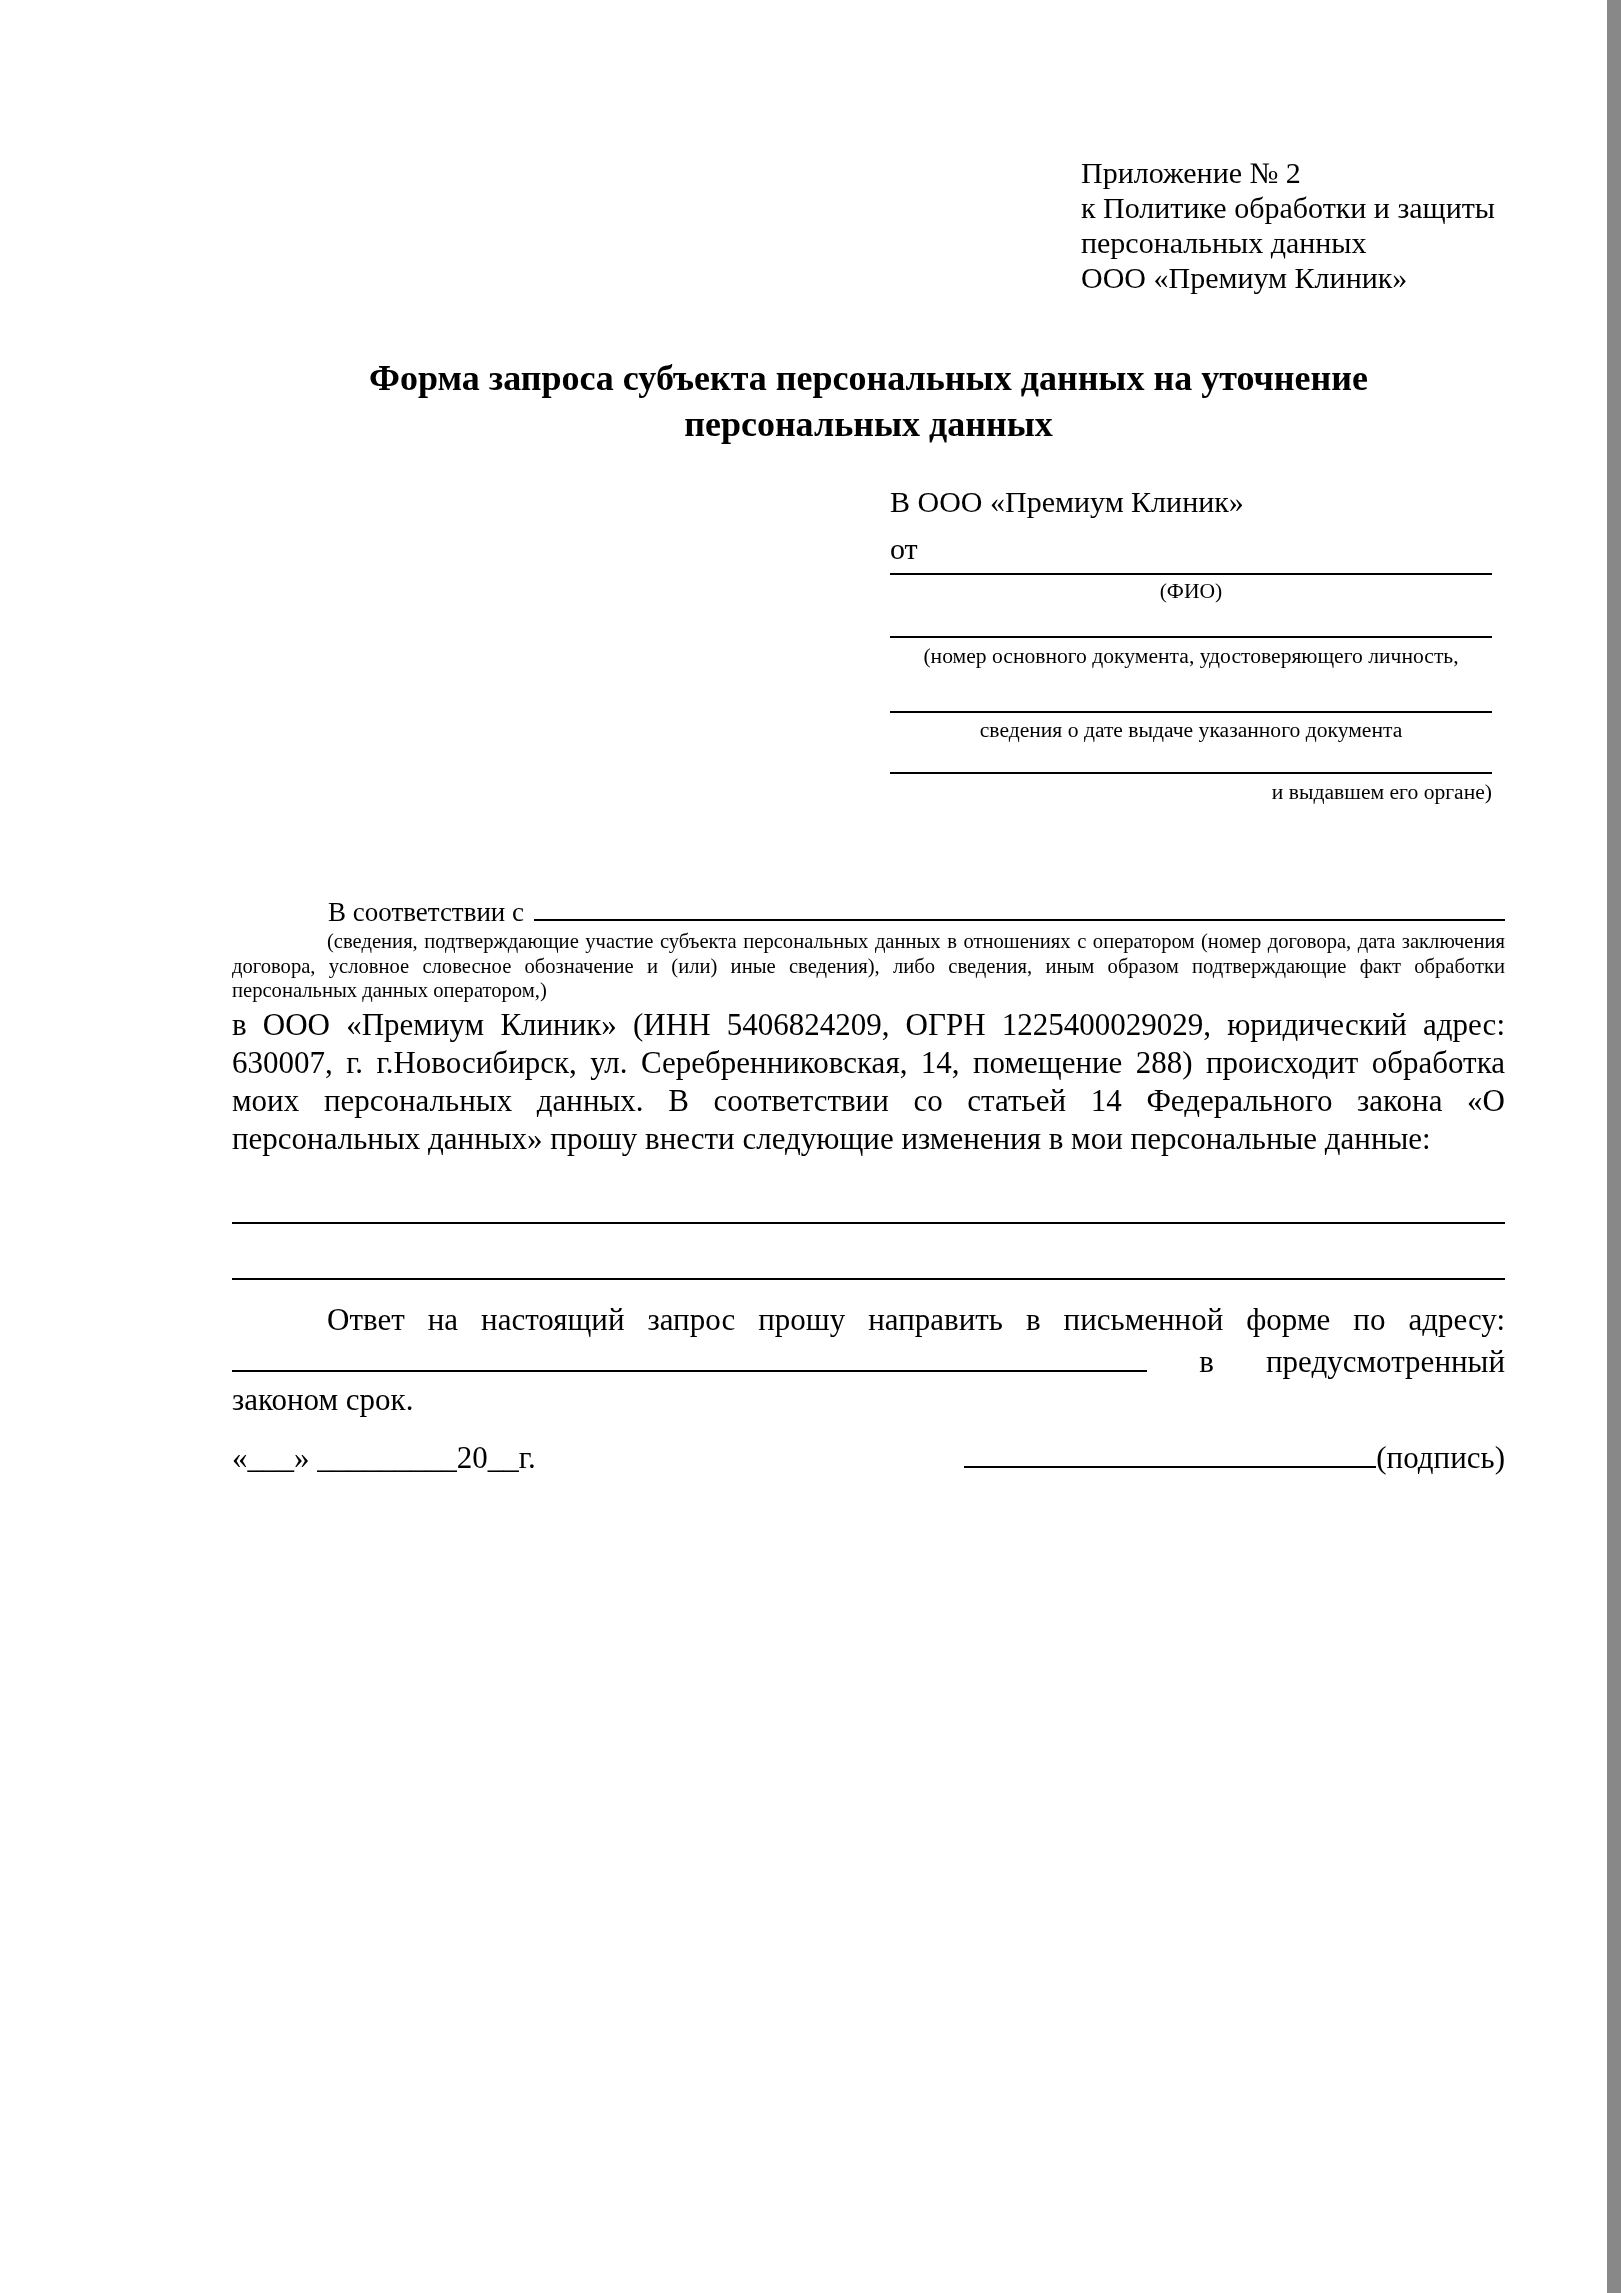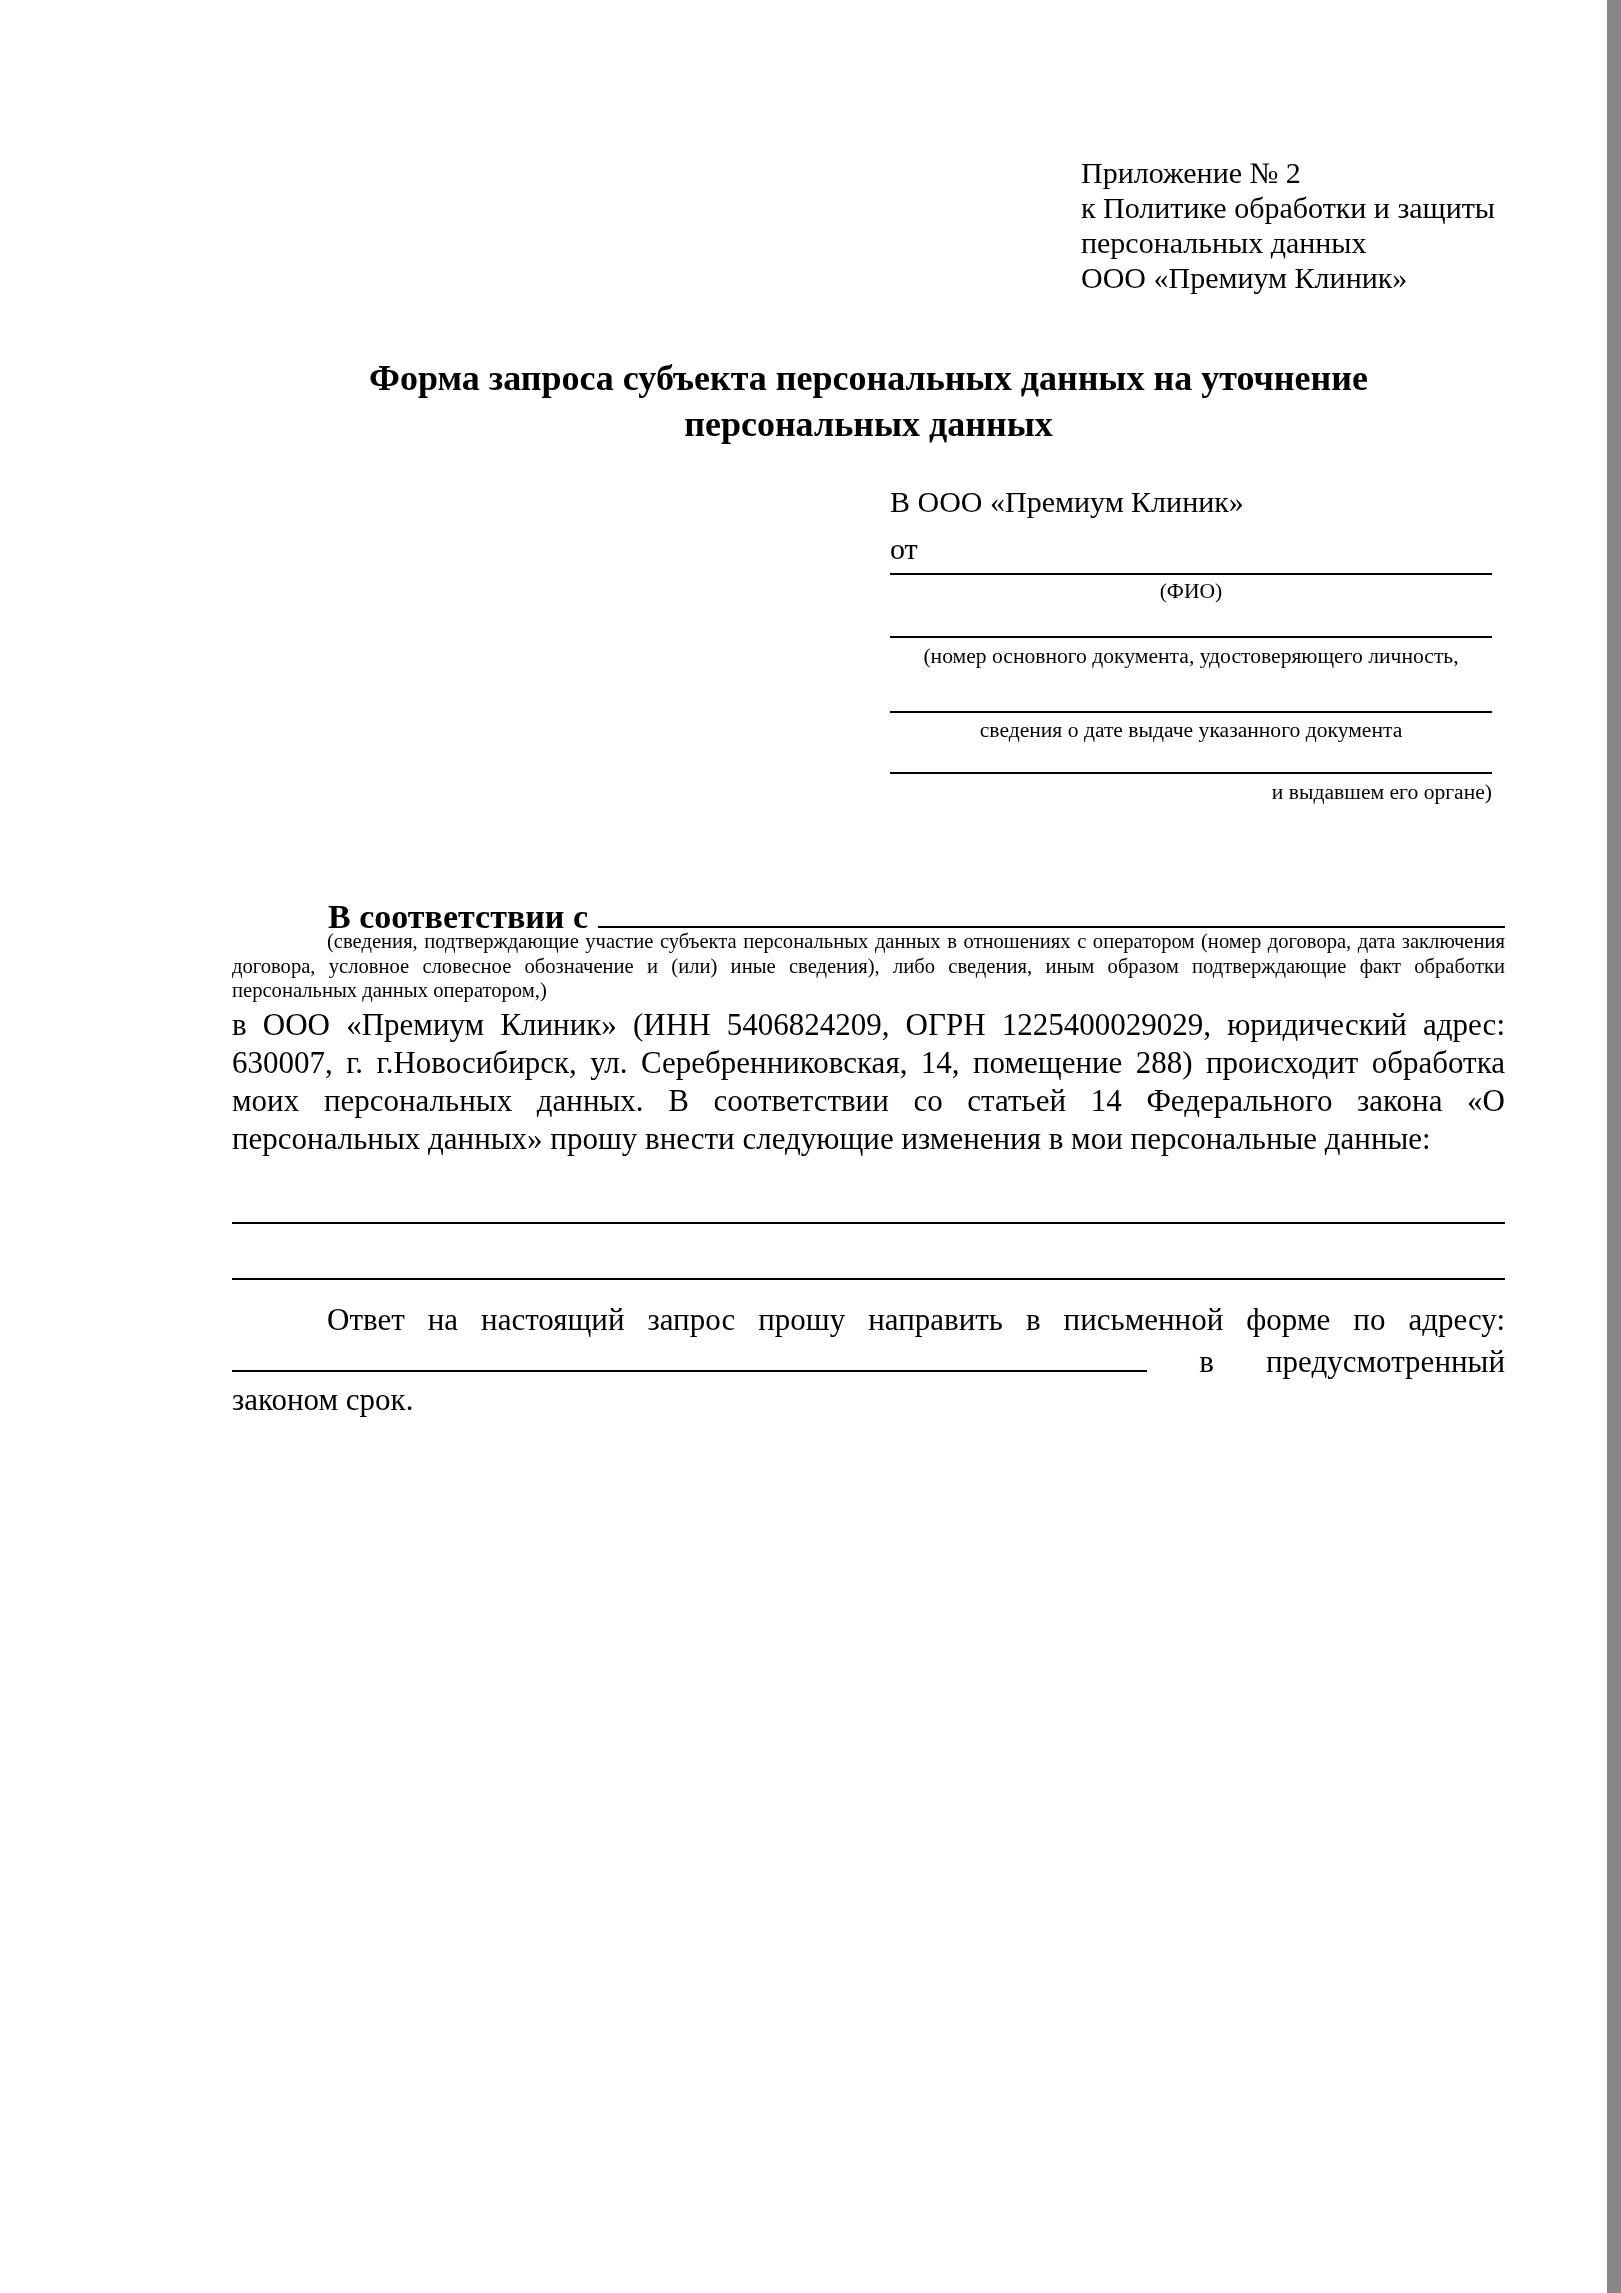--- a/index.html
+++ b/index.html
@@ -79,23 +79,22 @@
     font-size: 30px;
     line-height: 39px;
   }
   .intro-row {
     position: absolute;
     left: 232px;
     top: 892px;
     width: 1273px;
     display: flex;
     align-items: baseline;
-    font-size: 34px;
-    line-height: 39px;
-    font-weight: bold;
+    font-size: 27px;
+    line-height: 39px;
   }
   .intro-prefix { margin-left: 96px; white-space: nowrap; }
   .fill-rule {
     flex: 1 1 auto;
     border-bottom: 2px solid #000;
     height: 1em;
     margin-left: 9.8px;
   }
   .fine-print {
     position: absolute;
@@ -207,15 +206,21 @@
   <div class="answer">
     <div class="answer-line1">Ответ на настоящий запрос прошу направить в письменной форме по адресу:</div>
     <div class="answer-line2">
       <div class="answer-rule"></div>
       <span class="nowrap">в</span>
       <span class="nowrap">предусмотренный</span>
     </div>
     <div class="answer-line3">законом срок.</div>
   </div>
 
+  <div class="signature-row">
+    <span class="nowrap">«___» _________20__г.</span>
+    <span class="sig-spacer"></span>
+    <div class="sig-rule"></div>
+    <span class="nowrap">(подпись)</span>
+  </div>
 
 </div>
 
 
 </body></html>

